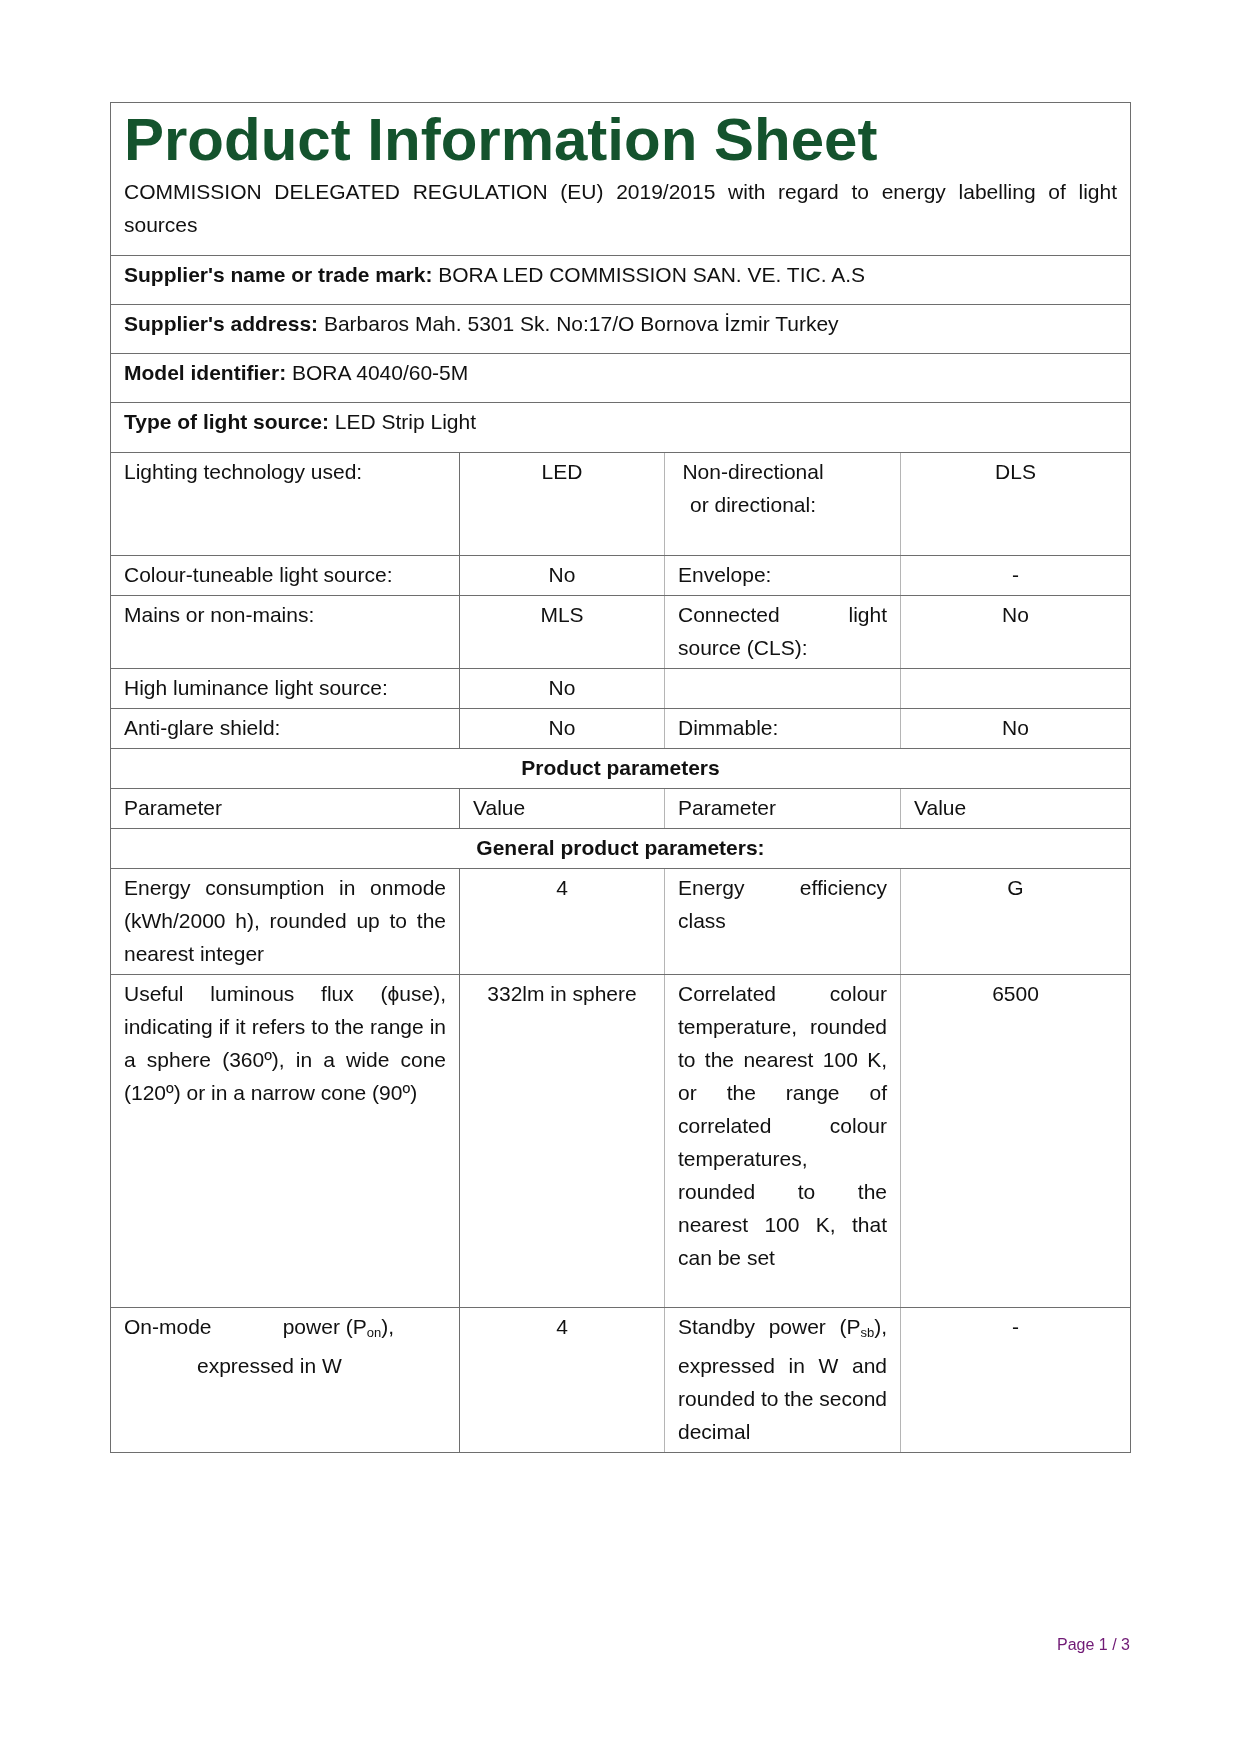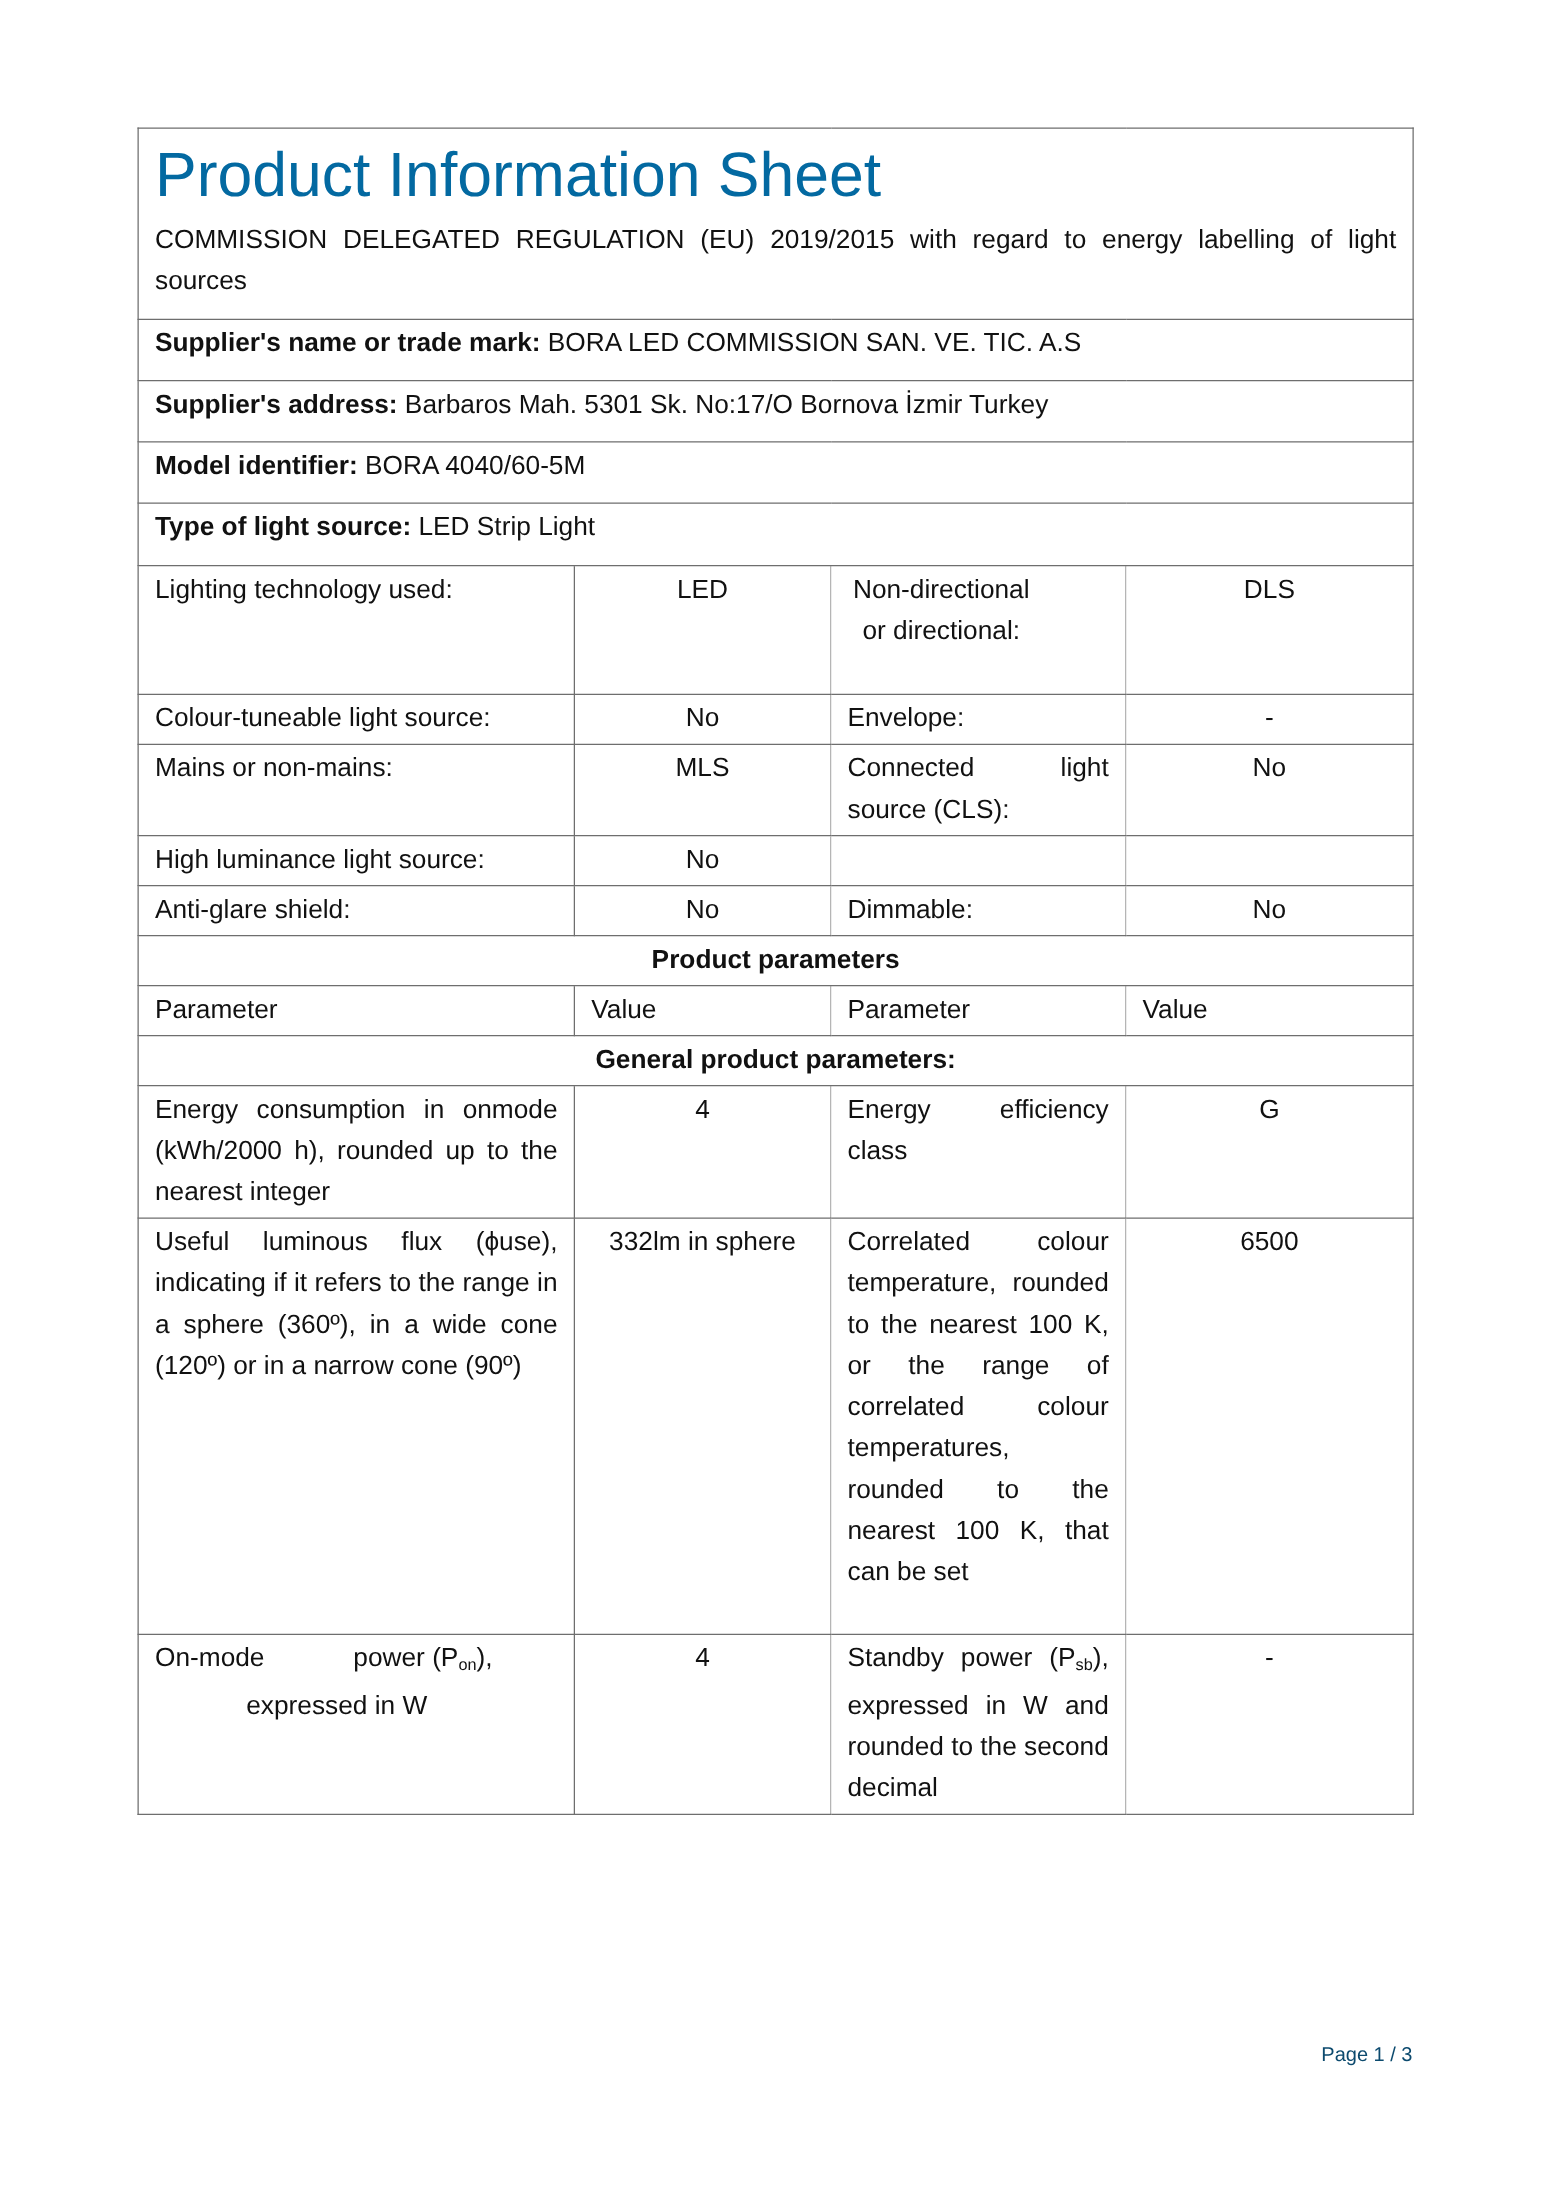--- a/index.html
+++ b/index.html
@@ -4,27 +4,27 @@
 <style>
   html, body { margin: 0; padding: 0; background: #ffffff; }
   body { width: 1240px; height: 1755px; position: relative; overflow: hidden;
          font-family: "Liberation Sans", "DejaVu Sans", sans-serif; color: #111; }
   .sheet { position: absolute; left: 110px; top: 102px; width: 1020px; }
   table { border-collapse: collapse; width: 1020px; table-layout: fixed; }
   td { border: 1.5px solid #6e6e6e; vertical-align: top; font-size: 21px; line-height: 33px;
        padding: 2px 13px 4px 13px; }
   td.v { border-left-color: #b5b5b5; border-right-color: #b5b5b5; }
   .title-cell { padding: 6px 13px 8px 13px; }
-  .title { font-size: 50px; line-height: 62px; font-weight: normal; color: #0369a1; margin: 0 0 4px 0; }
+  .title { font-size: 60px; line-height: 62px; font-weight: bold; color: #14532d; margin: 0 0 4px 0; }
   .subtitle { font-size: 21px; line-height: 33px; text-align: justify; text-align-last: left; }
   .kv b { font-weight: bold; }
   .c { text-align: center; }
   .j { text-align: justify; text-align-last: left; }
   .bold { font-weight: bold; }
-  .footer { position: absolute; right: 110px; top: 1636px; font-size: 16px; color: #0c4a6e; }
+  .footer { position: absolute; right: 110px; top: 1636px; font-size: 16px; color: #701a75; }
   sub { font-size: 13px; vertical-align: -3px; margin-top: 32px; }
 </style>
 </head>
 <body>
 
 <div class="sheet">
   <table>
     <colgroup>
       <col style="width:349px">
       <col style="width:205px">

